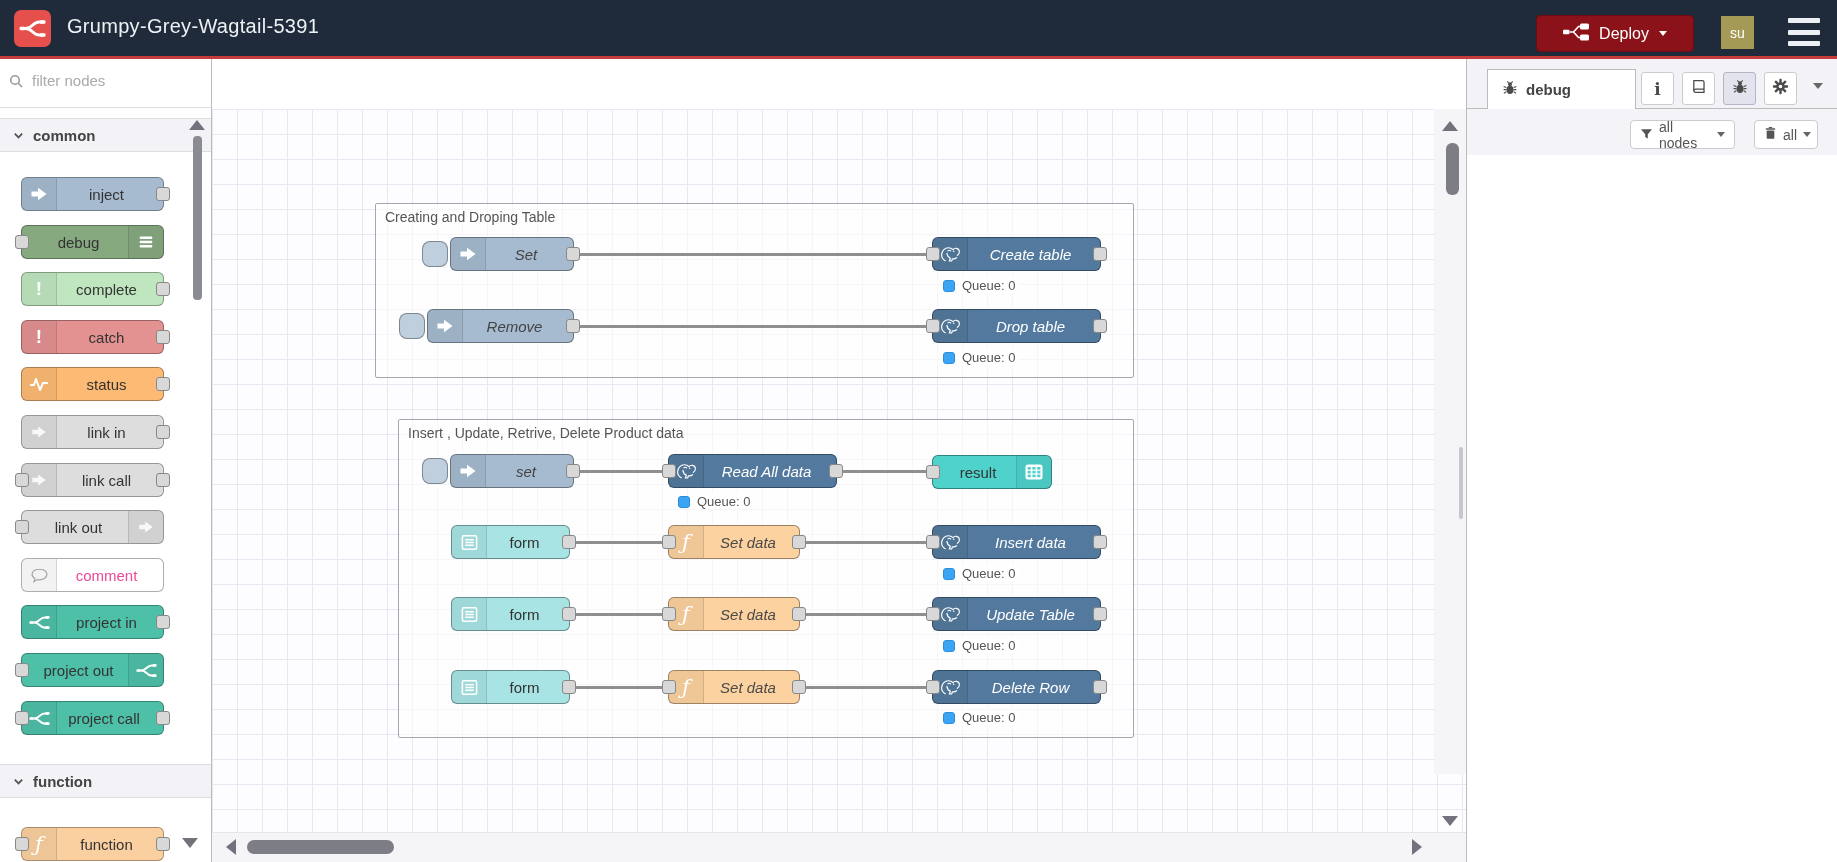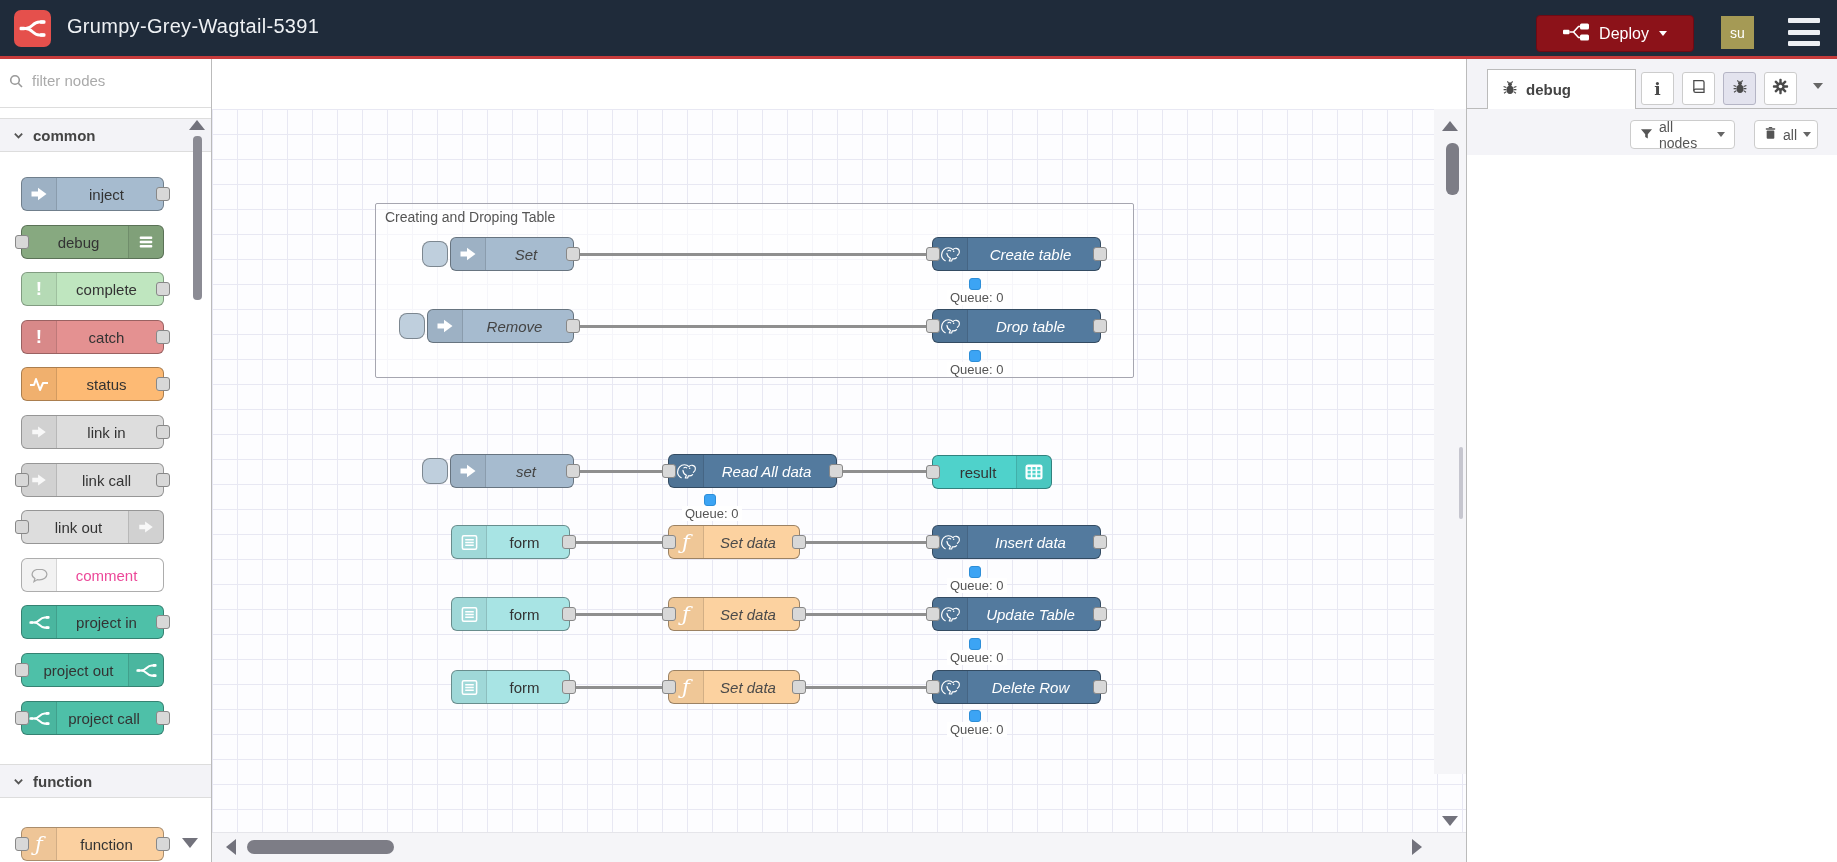--- a/index.html
+++ b/index.html
@@ -56,21 +56,21 @@
   .tab .dot{position:absolute;right:9px;top:7px;width:10px;height:10px;border-radius:50%;background:#29a3ef;}
   #workspace{position:absolute;left:0;top:50px;right:0;bottom:0;background-color:#fdfdff;
         background-image:linear-gradient(#e8e8f3 1px,transparent 1px),linear-gradient(90deg,#e8e8f3 1px,transparent 1px);
         background-size:25px 25px;}
   .group{position:absolute;border:1px solid #a6a6b0;background:rgba(255,255,255,.55);border-radius:2px;z-index:1;}
   .group-label{position:absolute;left:9px;top:5px;font-size:14px;color:#555;white-space:nowrap;}
   .wire{position:absolute;height:3px;background:#8f8f8f;border-radius:2px;z-index:2;cursor:pointer;}
   .fnode{position:absolute;height:34px;border:1px solid rgba(0,0,0,.38);border-radius:6px;box-sizing:border-box;z-index:3;cursor:move;}
   .inject-btn{position:absolute;width:26px;height:26px;background:#bfcfdd;border:1px solid rgba(0,0,0,.35);
         border-radius:8px;box-sizing:border-box;z-index:2;cursor:pointer;}
-  .status{position:absolute;display:flex;align-items:center;z-index:2;flex-direction:column;}
+  .status{position:absolute;display:flex;align-items:center;z-index:2;}
   .status-dot{width:12px;height:12px;border-radius:3px;background:#3ca4f4;border:1px solid #2d8ed8;box-sizing:border-box;}
   .status-text{font-size:13px;color:#555;background:#fff;padding:0 3px;margin-left:4px;}
   
   .tri{width:0;height:0;position:absolute;cursor:pointer;}
   .tri.up{border-left:8px solid transparent;border-right:8px solid transparent;border-bottom:10px solid #72727c;}
   .tri.down{border-left:8px solid transparent;border-right:8px solid transparent;border-top:10px solid #72727c;}
   .tri.left{border-top:8px solid transparent;border-bottom:8px solid transparent;border-right:10px solid #72727c;}
   .tri.right{border-top:8px solid transparent;border-bottom:8px solid transparent;border-left:10px solid #72727c;}
   .caret{width:0;height:0;border-left:4px solid transparent;border-right:4px solid transparent;border-top:5px solid #666;display:inline-block;}
   .caret.white{border-top-color:#fff;}
@@ -300,20 +300,23 @@
   <div class="tri up" style="left:189px;top:61px;"></div>
   <div class="pal-thumb" style="top:77px;height:164px;"></div>
   <div class="tri down" style="left:182px;top:779px;"></div>
 </div>
 
 <div id="canvas">
   <div id="workspace">
       <div class="group" style="left: 163px; top: 94px; width: 757px; height: 173px;">
         <div class="group-label">Creating and Droping Table</div>
       </div>
+      <div class="group" style="left: 186px; top: 310px; width: 734px; height: 317px;">
+        <div class="group-label">Insert , Update, Retrive, Delete Product data</div>
+      </div>
       <div class="wire" style="left: 362px; top: 144px; width: 358px;"></div>
       <div class="wire" style="left: 362px; top: 216px; width: 358px;"></div>
       <div class="wire" style="left: 362px; top: 361px; width: 94px;"></div>
       <div class="wire" style="left: 625px; top: 361px; width: 95px;"></div>
       <div class="wire" style="left: 358px; top: 432px; width: 98px;"></div>
       <div class="wire" style="left: 588px; top: 432px; width: 132px;"></div>
       <div class="wire" style="left: 358px; top: 504px; width: 98px;"></div>
       <div class="wire" style="left: 588px; top: 504px; width: 132px;"></div>
       <div class="wire" style="left: 358px; top: 577px; width: 98px;"></div>
       <div class="wire" style="left: 588px; top: 577px; width: 132px;"></div>

